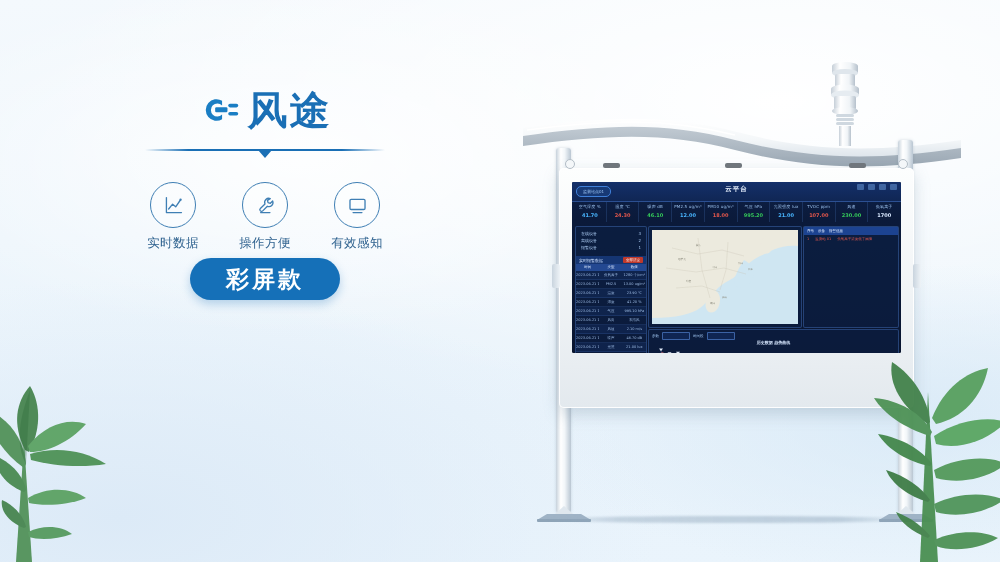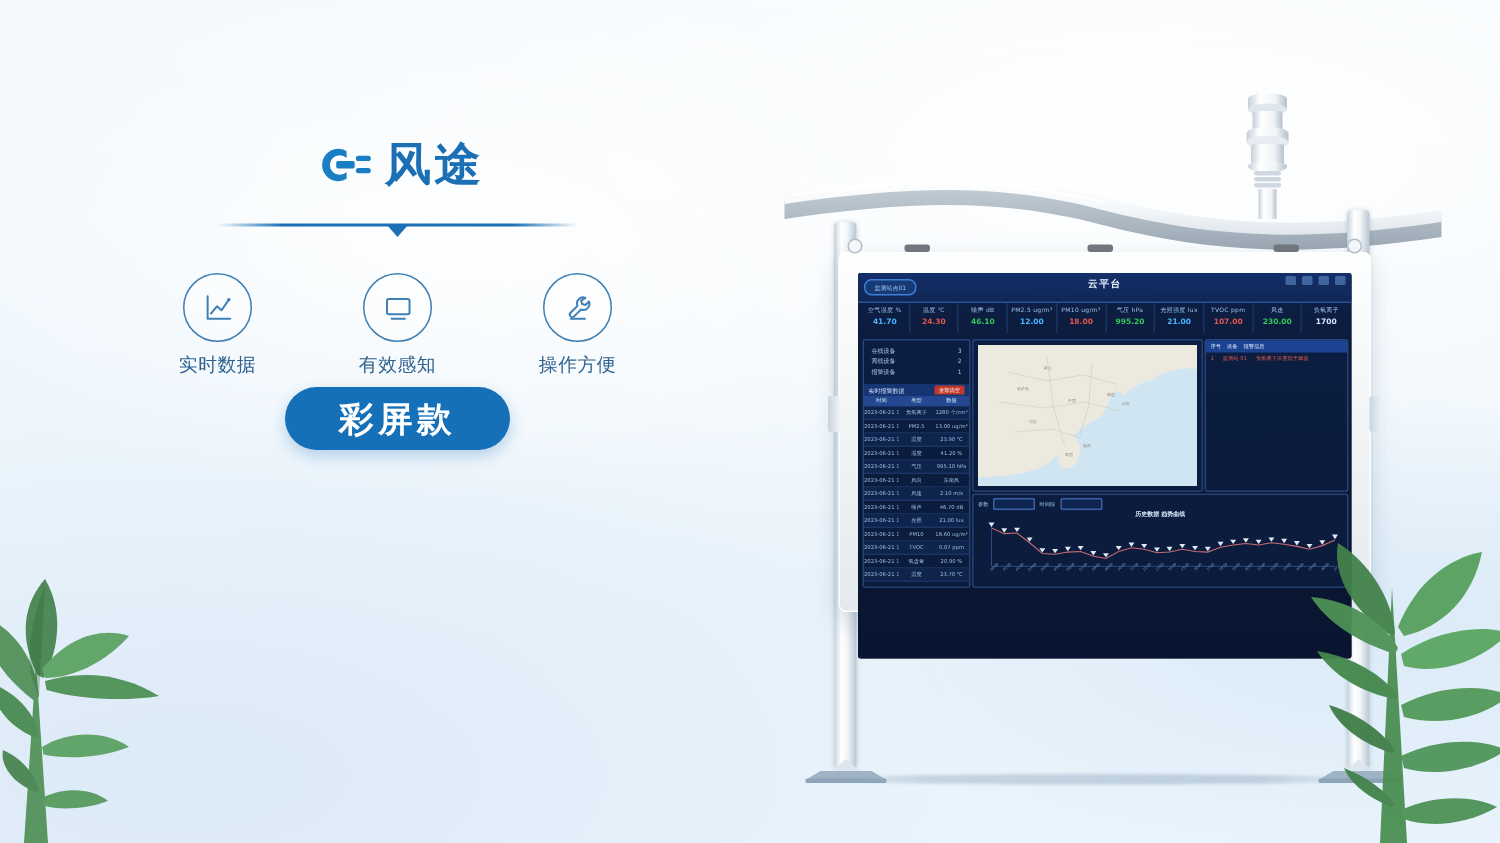--- a/index.html
+++ b/index.html
@@ -19,39 +19,39 @@
   
   .wash{position:absolute;inset:0;pointer-events:none;}
   .wash.a{background:radial-gradient(60% 45% at 30% 28%, rgba(255,255,255,.85) 0%, rgba(255,255,255,0) 70%);}
   .wash.b{background:radial-gradient(55% 40% at 92% 75%, rgba(214,232,246,.75) 0%, rgba(214,232,246,0) 70%);}
 
   
   .left-col{position:absolute;left:0;top:88px;width:530px;text-align:center;}
   .logo-row{display:flex;align-items:center;justify-content:center;gap:9px;height:44px;}
   .logo-mark{width:40px;height:34px;display:block;}
   .logo-word{
-    font-size:31px;font-weight:700;color:#1a6fb5;letter-spacing:2px;
+    font-size:40px;font-weight:700;color:#1a6fb5;letter-spacing:2px;
     font-family:"DejaVu Sans","Liberation Sans",sans-serif;line-height:1;
   }
   .headline{
     margin-top:8px;font-size:57px;line-height:1.06;font-weight:700;color:#0b5ca3;
     letter-spacing:4px;
     font-family:"DejaVu Sans","Liberation Sans",sans-serif;
     text-shadow:0 2px 0 #ffffff, 0 3px 6px rgba(11,92,163,.22);
   }
   .divider{position:relative;margin:14px auto 0;width:240px;height:12px;}
   .divider .rule{position:absolute;left:0;right:0;top:3px;height:2px;
     background:linear-gradient(90deg,rgba(26,111,181,0) 0%,#1a6fb5 18%,#1a6fb5 82%,rgba(26,111,181,0) 100%);}
   .divider .caret{position:absolute;left:50%;top:4px;margin-left:-7px;
     width:0;height:0;border-left:7px solid transparent;border-right:7px solid transparent;border-top:8px solid #1a6fb5;}
   .sub-lines{margin-top:14px;color:#2a4a6b;font-size:19.5px;line-height:1.58;letter-spacing:.5px;
     font-family:"DejaVu Sans","Liberation Sans",sans-serif;}
 
   
-  .features{margin-top:24px;display:flex;justify-content:center;gap:58px;}
+  .features{margin-top:24px;display:flex;justify-content:center;gap:30px;}
   .feat{width:62px;text-align:center;}
   .feat .ring{
     width:44px;height:44px;margin:0 auto;border-radius:50%;
     border:1.6px solid #3f7fb4;display:flex;align-items:center;justify-content:center;
     background:rgba(255,255,255,.35);
   }
   .feat .ring svg{display:block;}
   .feat .flabel{margin-top:7px;font-size:12.5px;color:#2f628f;letter-spacing:.4px;
     font-family:"DejaVu Sans","Liberation Sans",sans-serif;white-space:nowrap;}
 
@@ -89,21 +89,21 @@
     border-radius:5px;
     background:linear-gradient(180deg,#fdfefe 0%,#f2f5f7 48%,#e3e9ee 100%);
     box-shadow:0 6px 16px rgba(108,132,156,.28), inset 0 0 0 1px rgba(255,255,255,.9);
   }
   .vent{position:absolute;top:-5px;width:17px;height:5px;border-radius:2px;background:#70767c;}
   .bolt{position:absolute;top:-9px;width:8px;height:8px;border-radius:50%;
     border:1.4px solid #b3bdc6;background:#f4f7f9;}
   .side-tab{position:absolute;top:96px;width:8px;height:24px;border-radius:2px;
     background:linear-gradient(90deg,#c9d4de,#eef3f7);}
   .screen{
-    position:absolute;left:13px;top:14px;width:329px;height:257px;
+    position:absolute;left:13px;top:14px;width:329px;height:171px;
     background:#0a1733;overflow:hidden;border-radius:2px;
     box-shadow:inset 0 0 18px rgba(0,0,0,.55);
   }
 
   
   .dash{position:absolute;inset:0;
     background:linear-gradient(180deg,#0d2149 0%,#0b1a3a 22%,#091530 100%);
     font-family:"DejaVu Sans","Liberation Sans",sans-serif;color:#cfe2ff;}
   .dash-top{position:absolute;left:0;top:0;width:100%;height:19px;
     background:linear-gradient(180deg,#14306a 0%,#102654 100%);
@@ -193,38 +193,38 @@
           </span>
         </div>
         <div class="flabel">实时数据</div>
       </div>
 
 
       <div class="feat">
         <div class="ring">
           <span>
             <svg viewBox="0 0 26 26" width="23" height="23" fill="none" stroke="#3f7fb4" stroke-width="1.5" stroke-linecap="round" stroke-linejoin="round">
+              <path d="M18.4 5.2 a4.6 4.6 0 0 0-6 6 L7.2 16.4 a1.9 1.9 0 0 0 2.7 2.7 l5.2-5.2 a4.6 4.6 0 0 0 6-6 l-2.6 2.6 -2.6-.7 -.7-2.6 Z"></path>
+              <line x1="7.5" y1="21" x2="18" y2="21"></line>
+            </svg>
+          </span>
+        </div>
+        <div class="flabel">操作方便</div>
+      </div>
+
+      <div class="feat">
+        <div class="ring">
+          <span>
+            <svg viewBox="0 0 26 26" width="23" height="23" fill="none" stroke="#3f7fb4" stroke-width="1.5" stroke-linecap="round" stroke-linejoin="round">
               <rect x="4.5" y="6" width="17" height="11.5" rx="1.4"></rect>
               <line x1="8" y1="21" x2="18" y2="21"></line>
             </svg>
           </span>
         </div>
         <div class="flabel">有效感知</div>
-      </div>
-
-      <div class="feat">
-        <div class="ring">
-          <span>
-            <svg viewBox="0 0 26 26" width="23" height="23" fill="none" stroke="#3f7fb4" stroke-width="1.5" stroke-linecap="round" stroke-linejoin="round">
-              <path d="M18.4 5.2 a4.6 4.6 0 0 0-6 6 L7.2 16.4 a1.9 1.9 0 0 0 2.7 2.7 l5.2-5.2 a4.6 4.6 0 0 0 6-6 l-2.6 2.6 -2.6-.7 -.7-2.6 Z"></path>
-              <line x1="7.5" y1="21" x2="18" y2="21"></line>
-            </svg>
-          </span>
-        </div>
-        <div class="flabel">操作方便</div>
       </div>
 
     </div>
 
     <div class="badge-wrap">
       <div class="badge">彩屏款</div>
     </div>
   </div>
 
   <div class="product">

